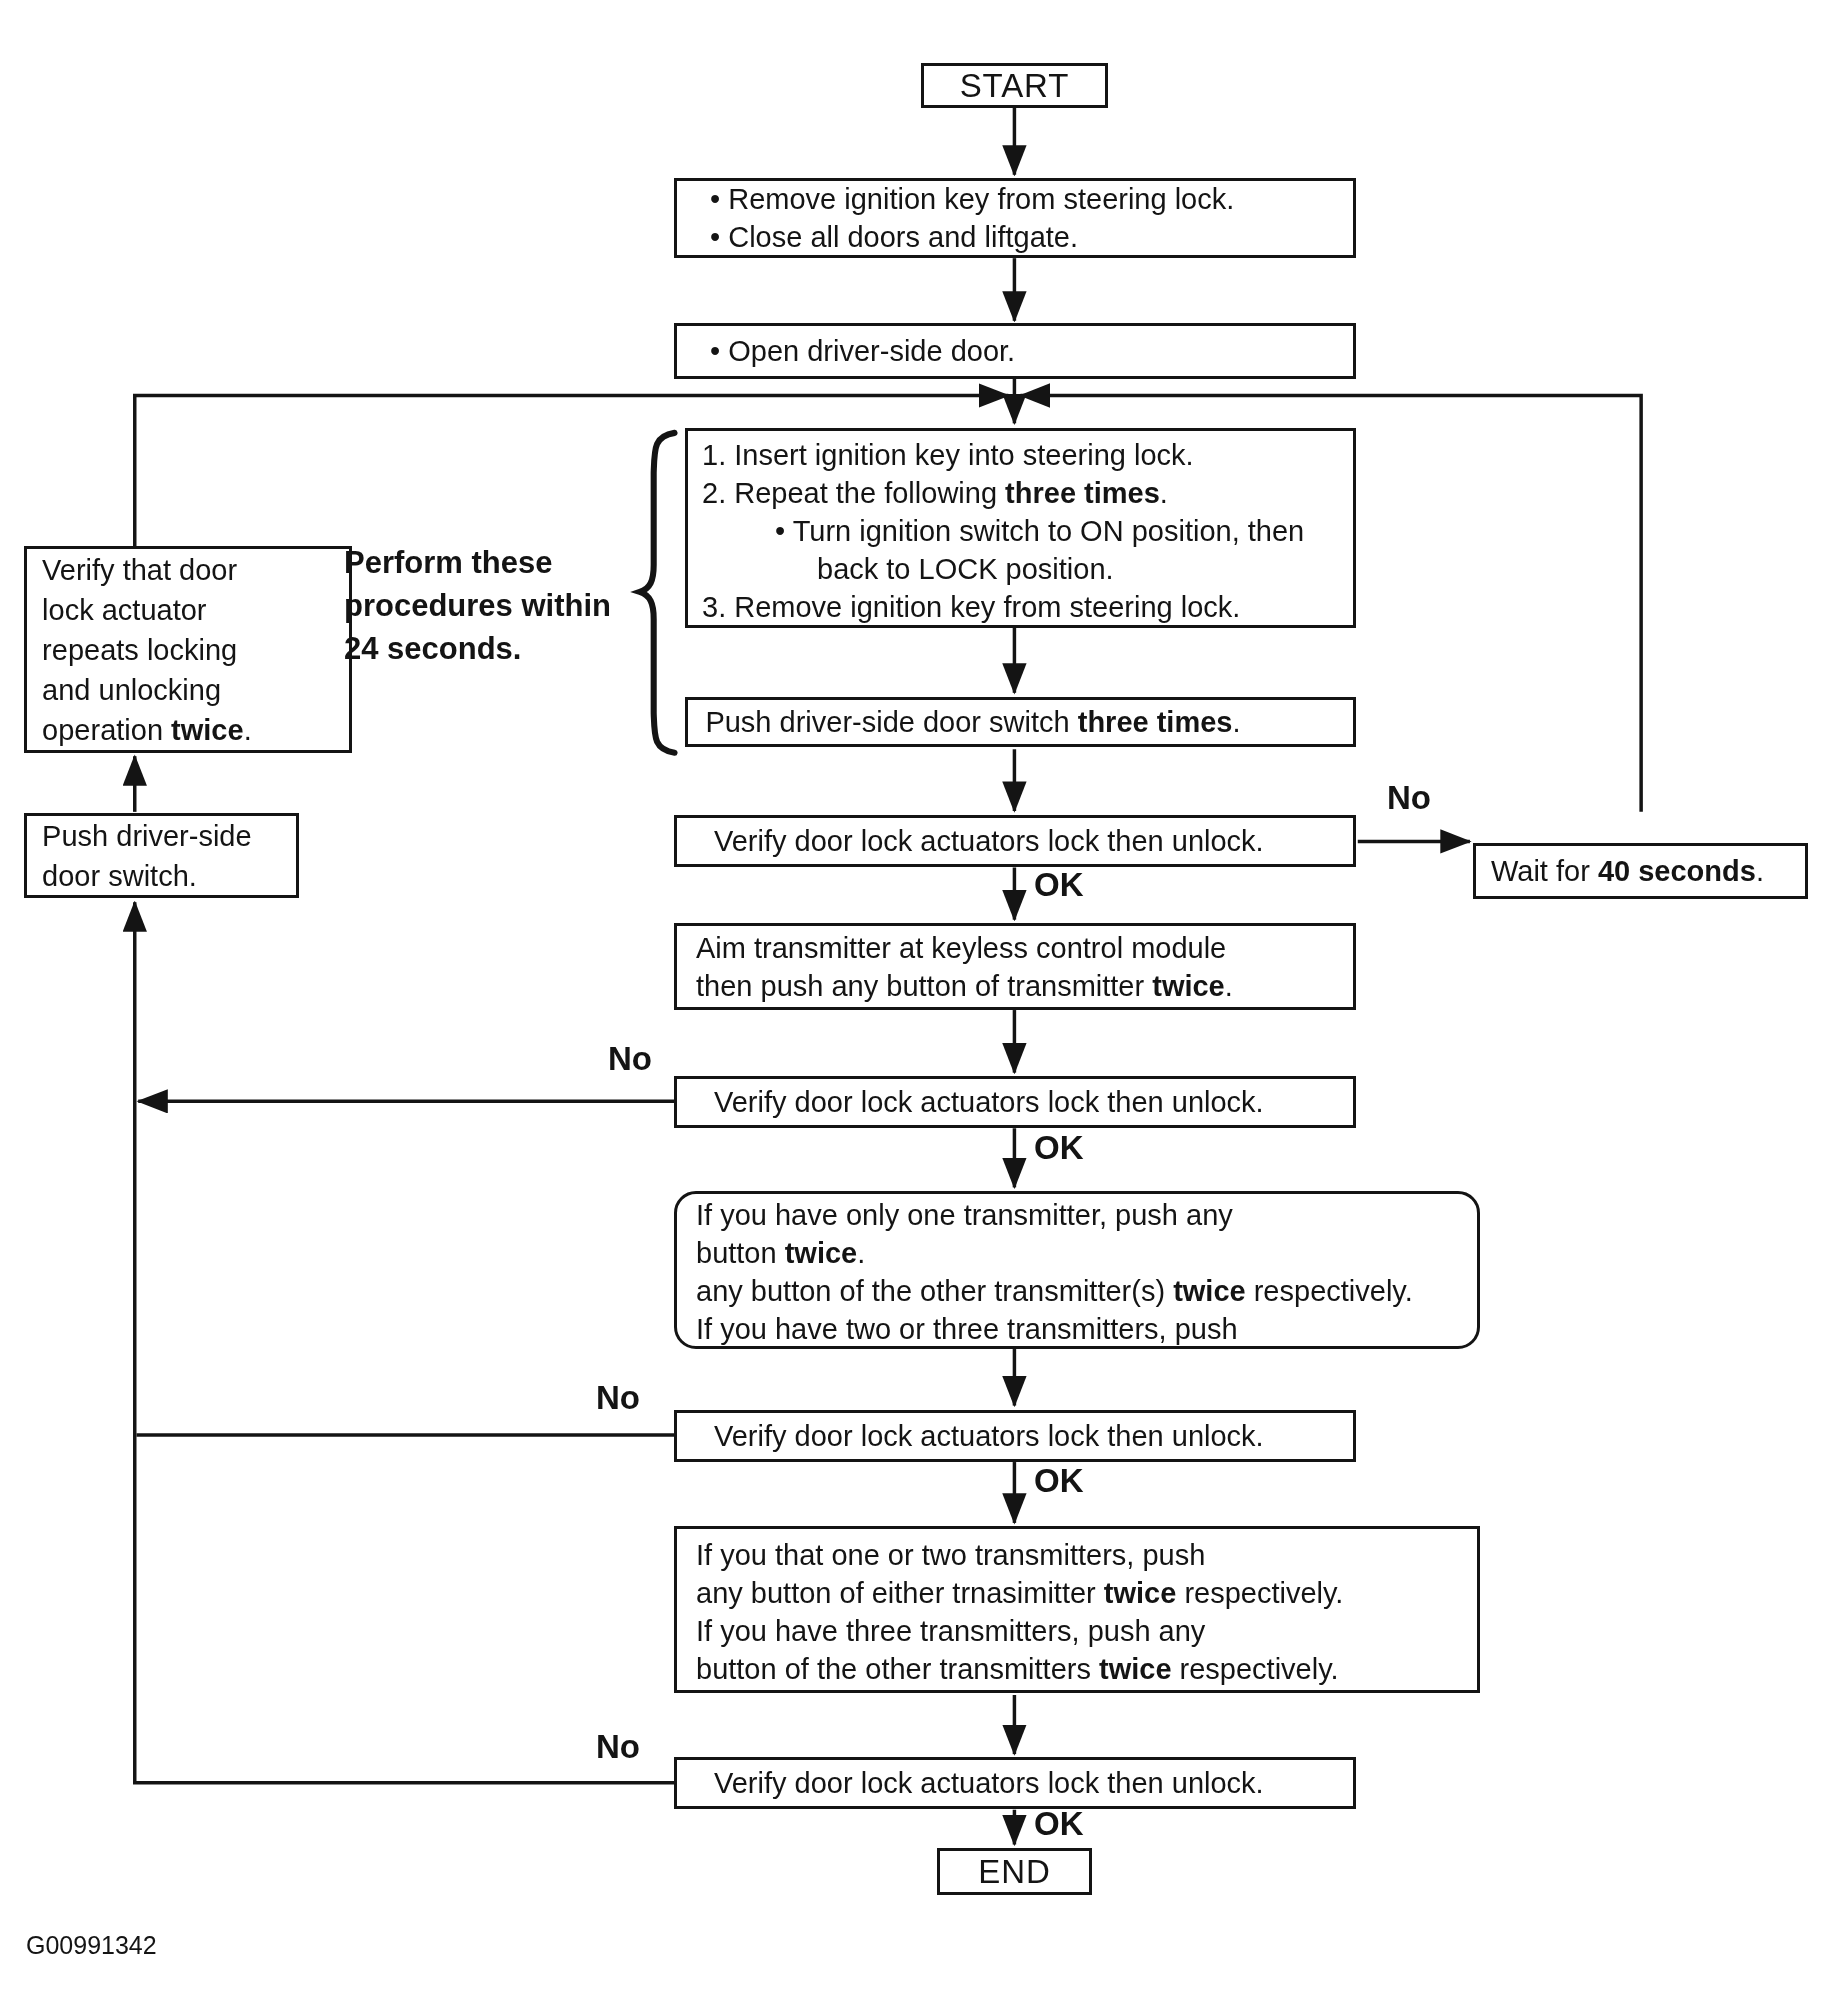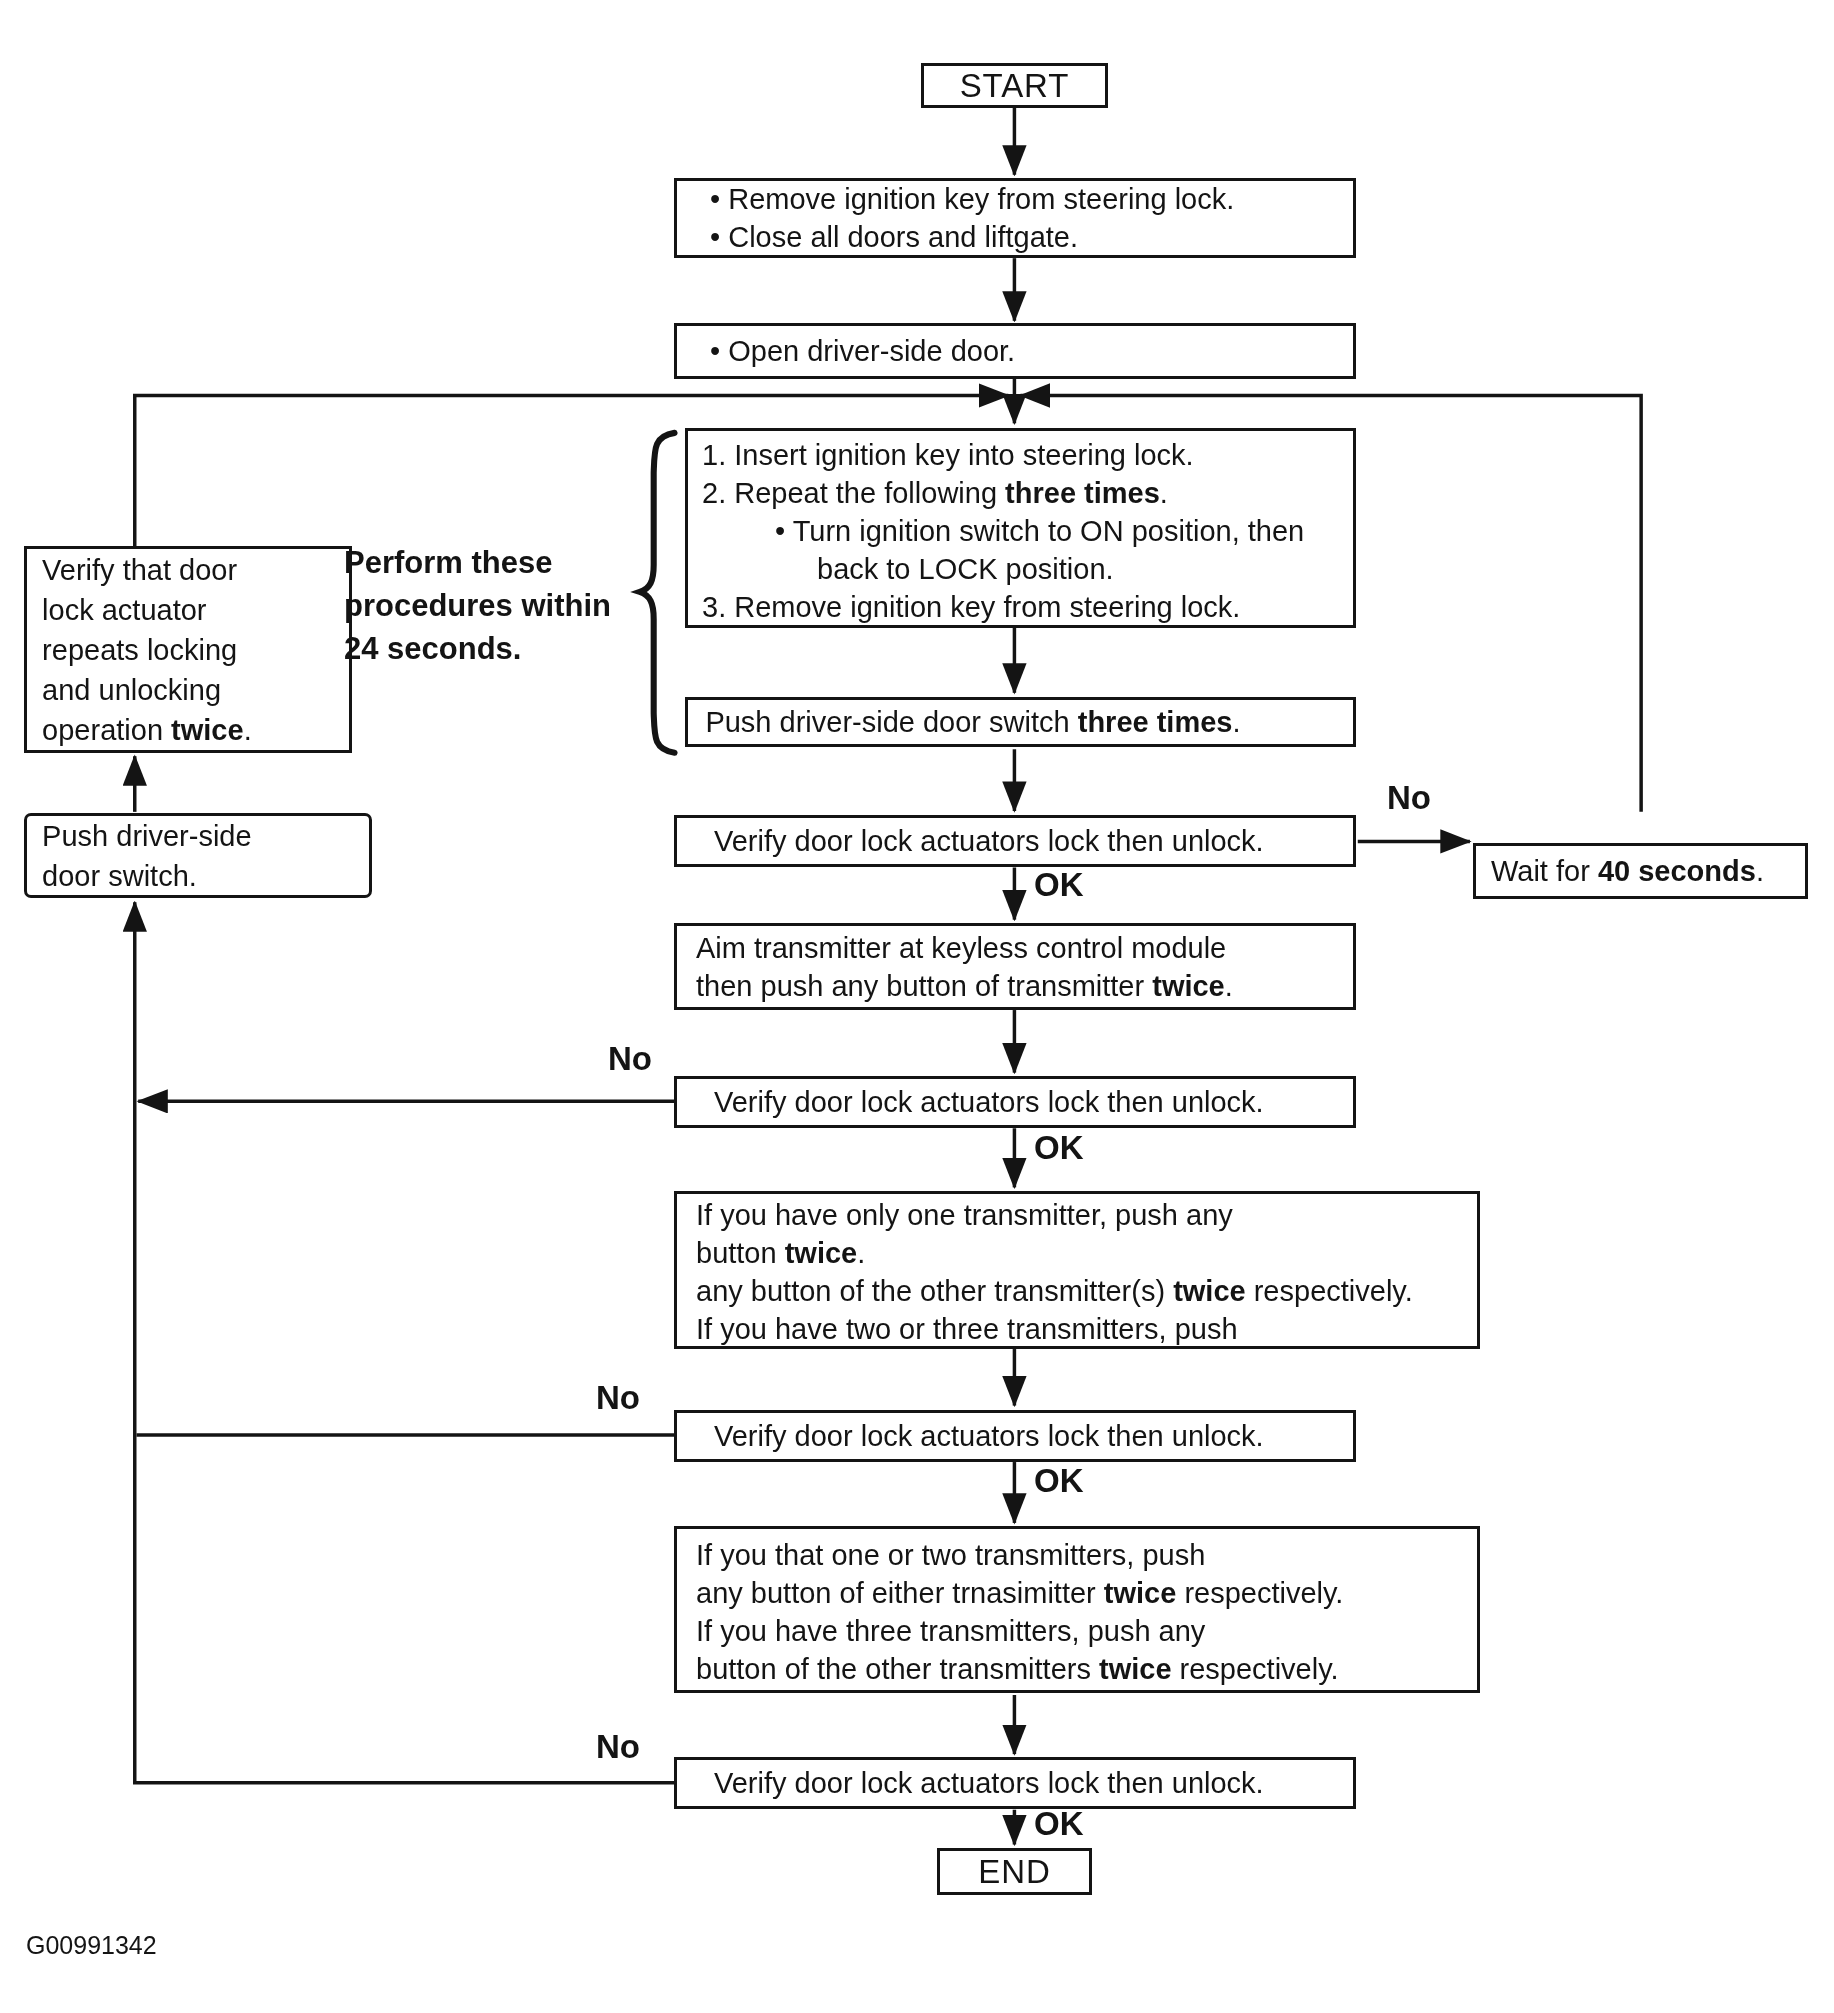--- a/index.html
+++ b/index.html
@@ -115,21 +115,21 @@
 
   <div class="box center-v" style="left:674px;top:923px;width:682px;height:87px;padding-left:19px;">
       <div class="tline"><span>Aim transmitter at keyless control module</span></div>
       <div class="tline"><span>then push any button of transmitter </span><b>twice</b><span>.</span></div>
     </div>
 
   <div class="box center-v" style="left:674px;top:1076px;width:682px;height:52px;padding-left:37px;">
       <div class="tline"><span>Verify door lock actuators lock then unlock.</span></div>
     </div>
 
-  <div class="box" style="left:674px;top:1191px;width:806px;height:158px;padding:1.7px 0 0 19px;">
+  <div class="box" style="left:674px;top:1191px;width:806px;height:158px;padding:1.7px 0 0 19px;border-radius:22px;">
       <div class="tline"><span>If you have only one transmitter, push any</span></div>
       <div class="tline"><span>button </span><b>twice</b><span>.</span></div>
       <div class="tline"><span>any button of the other transmitter(s) </span><b>twice</b><span> respectively.</span></div>
       <div class="tline"><span>If you have two or three transmitters, push</span></div>
     </div>
 
   <div class="box center-v" style="left:674px;top:1410px;width:682px;height:52px;padding-left:37px;">
       <div class="tline"><span>Verify door lock actuators lock then unlock.</span></div>
     </div>
 
@@ -147,21 +147,21 @@
   <div class="box terminal" style="left:937px;top:1848px;width:155px;height:47px;">END</div>
 
   <div class="box center-v leftcol" style="left:23.5px;top:546px;width:328px;height:207px;padding-left:15.6px;">
       <div class="tline"><span>Verify that door</span></div>
       <div class="tline"><span>lock actuator</span></div>
       <div class="tline"><span>repeats locking</span></div>
       <div class="tline"><span>and unlocking</span></div>
       <div class="tline"><span>operation </span><b>twice</b><span>.</span></div>
     </div>
 
-  <div class="box center-v leftcol" style="left:23.5px;top:813px;width:348px;height:85px;padding-left:15.6px;border-radius:7px;">
+  <div class="box center-v leftcol" style="left:23.5px;top:813px;width:275px;height:85px;padding-left:15.6px;">
       <div class="tline"><span>Push driver-side</span></div>
       <div class="tline"><span>door switch.</span></div>
     </div>
 
   <div class="note" style="left:344px;top:541px;">
       <div class="tline"><span></span><b>Perform these</b></div>
       <div class="tline"><span></span><b>procedures within</b></div>
       <div class="tline"><span></span><b>24 seconds.</b></div>
     </div>
 

